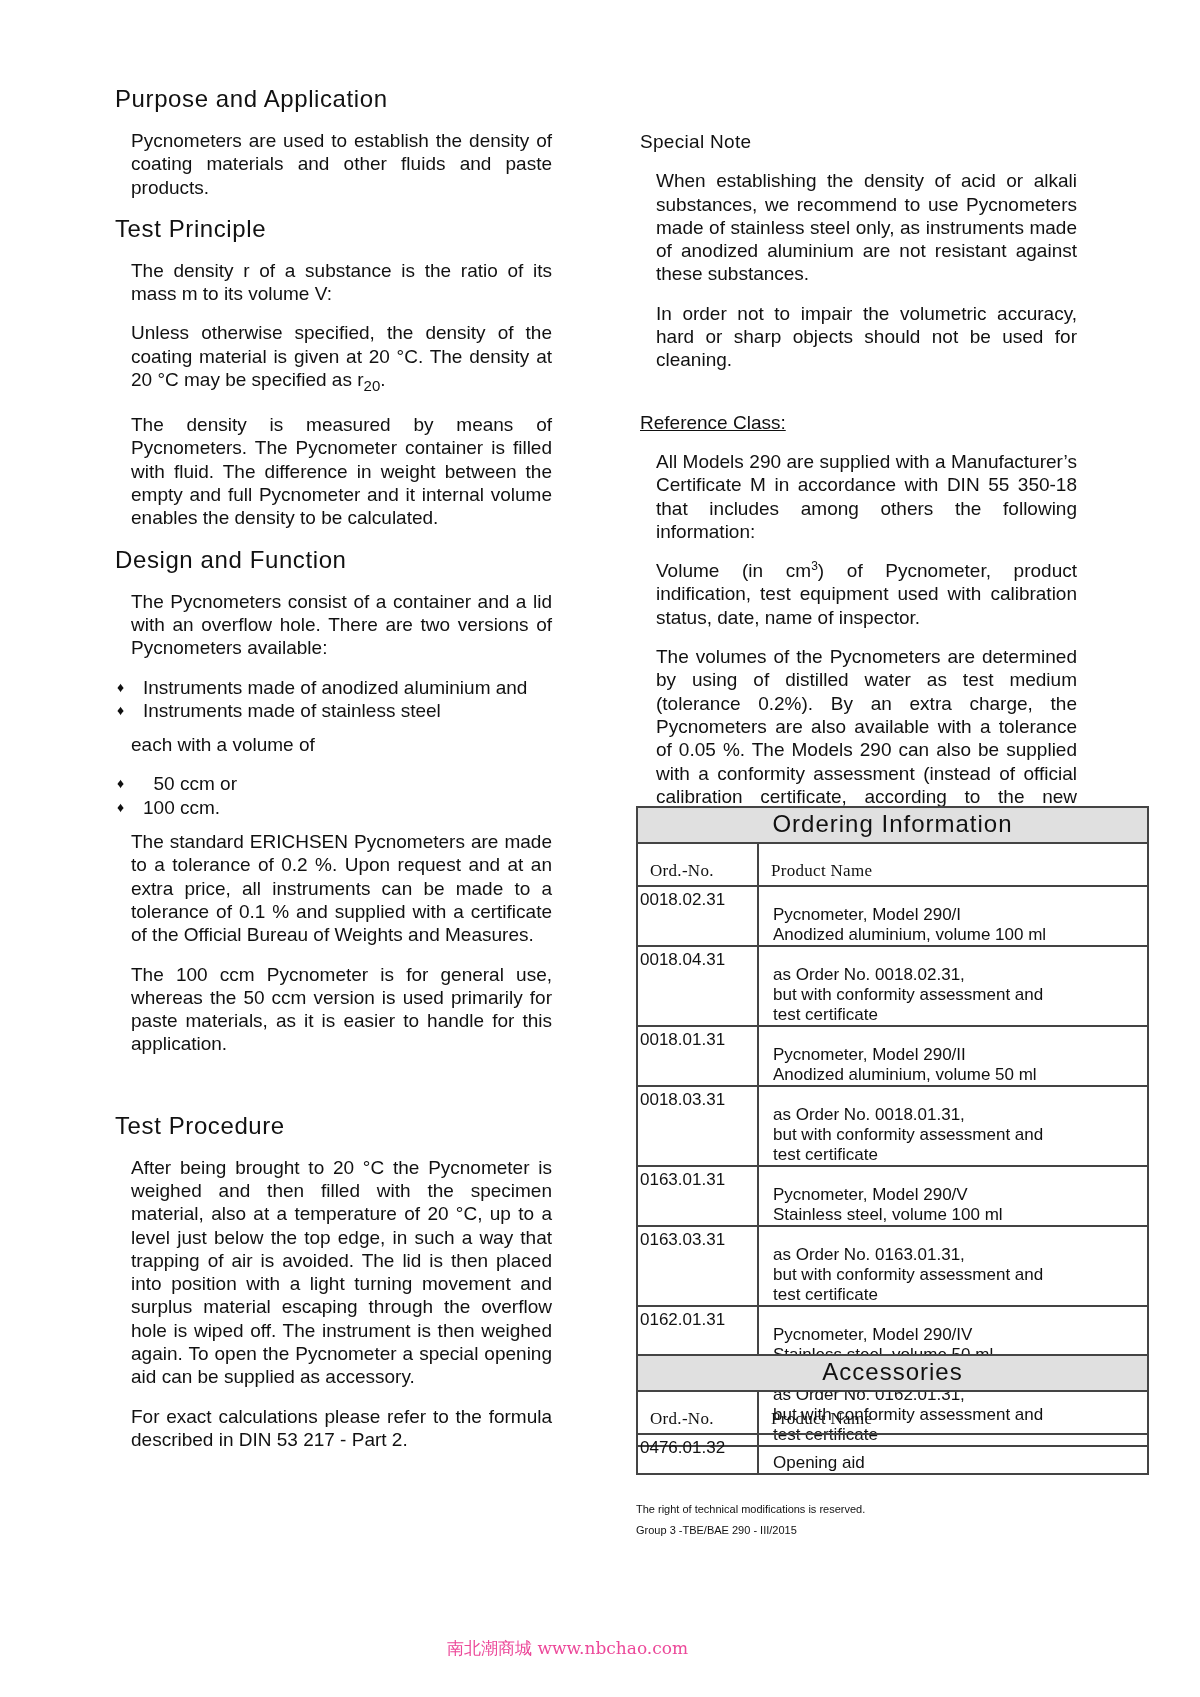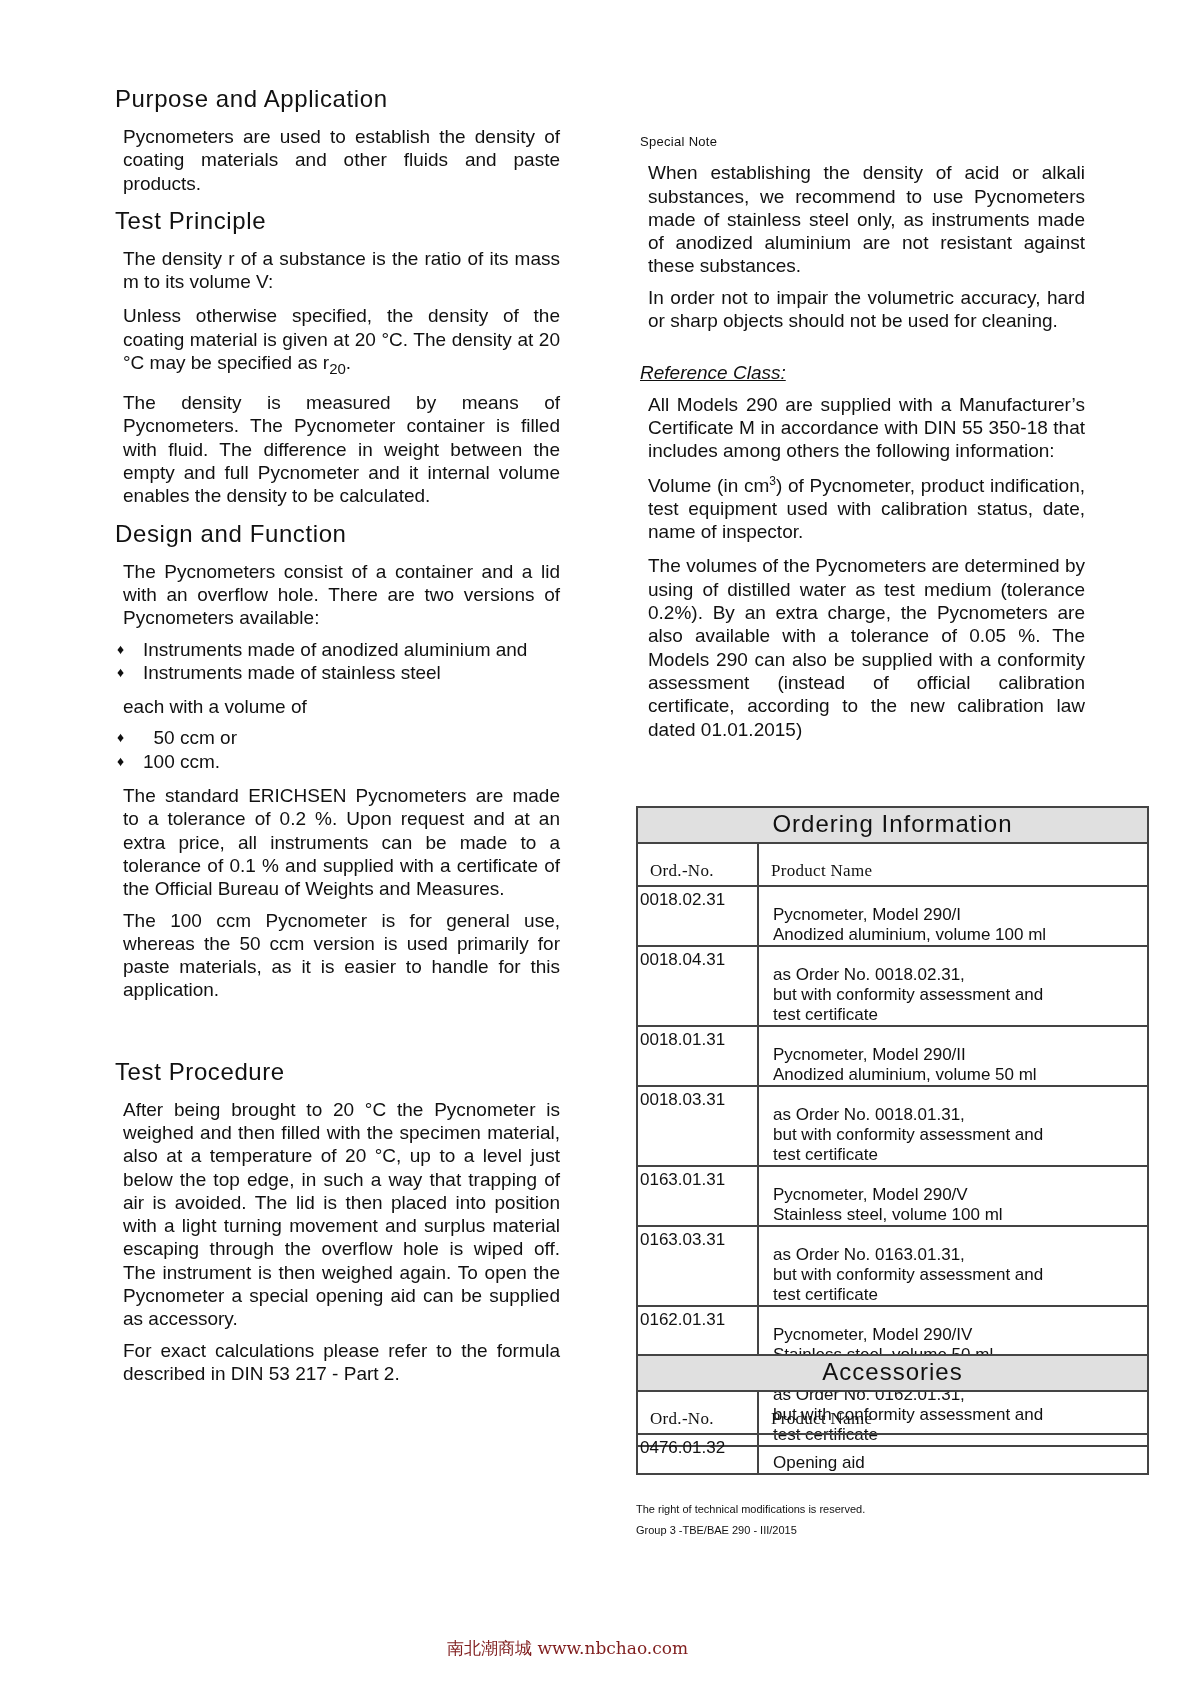--- a/index.html
+++ b/index.html
@@ -3,37 +3,37 @@
 <meta charset="utf-8">
 <style>
   html, body { margin: 0; padding: 0; background: #ffffff; }
   body {
     width: 1200px; height: 1697px; position: relative; overflow: hidden;
     font-family: "Liberation Sans", sans-serif; color: #111;
   }
   .col { position: absolute; font-size: 19px; line-height: 23.3px; }
   .col-left { left: 115px; top: 85px; width: 453px; }
   .col-right { left: 640px; top: 130px; width: 453px; }
-  p { margin: 8px; text-align: justify; }
+  p { margin: 16px; text-align: justify; }
   .gap-s { margin-top: 11px; }
-  .gap-m { margin-top: 29px; font-style: italic; }
+  .gap-m { margin-top: 39px; }
   h2 {
     font-weight: normal; font-size: 24px; letter-spacing: 0.6px;
     margin: 0 0 12px 0; line-height: 28px;
   }
   .h-spaced { margin-top: 12px; }
   .h-big-gap { margin-top: 56px; }
   ul.diamond { list-style: none; margin: 0; padding: 0; }
   ul.diamond li { position: relative; padding-left: 28px; text-align: left; }
   ul.diamond li .bullet {
     position: absolute; left: 2px; top: 0; font-size: 14px;
   }
   .sub { font-size: 15px; vertical-align: sub; }
   .sup { font-size: 12px; vertical-align: super; line-height: 0; }
-  .special-title { font-size: 13px; letter-spacing: 0.3px; }
+  .special-title { font-size: 19px; letter-spacing: 0.3px; }
   .underline { text-decoration: underline; }
 
   .tbl {
     position: absolute; left: 636px; width: 513px;
     border: 2px solid #444; border-collapse: collapse;
     font-size: 17px; line-height: 20px;
   }
   .tbl td, .tbl th { border: 2px solid #444; vertical-align: top; text-align: left; }
   .tbl .caption-row th {
     background: #e0e0e0; font-weight: normal; text-align: center;
@@ -41,21 +41,21 @@
   }
   .tbl .hdr td { padding: 17px 12px 4px 12px; letter-spacing: 0.3px; font-family: Liberation Serif, serif; }
   .tbl td.c1 { width: 105px; padding: 3px 12px 0 2px; }
   .tbl td.c2 { padding: 18px 12px 0 14px; }
   .ordering { top: 806px; }
   .accessories { top: 1354px; }
 
   .footer-note { position: absolute; left: 636px; top: 1499px; font-size: 11px; line-height: 21px; }
   .watermark {
     position: absolute; left: 447px; top: 1637px; font-family: "DejaVu Serif", serif;
-    font-size: 17px; color: #7f1d1d;
+    font-size: 17px; color: #ec4899;
   }
 </style>
 </head>
 <body>
 
 <div class="col col-left">
   <h2>Purpose and Application</h2>
   <p>Pycnometers are used to establish the density of coating materials and other fluids and paste products.</p>
 
   <h2 class="h-spaced">Test Principle</h2>

